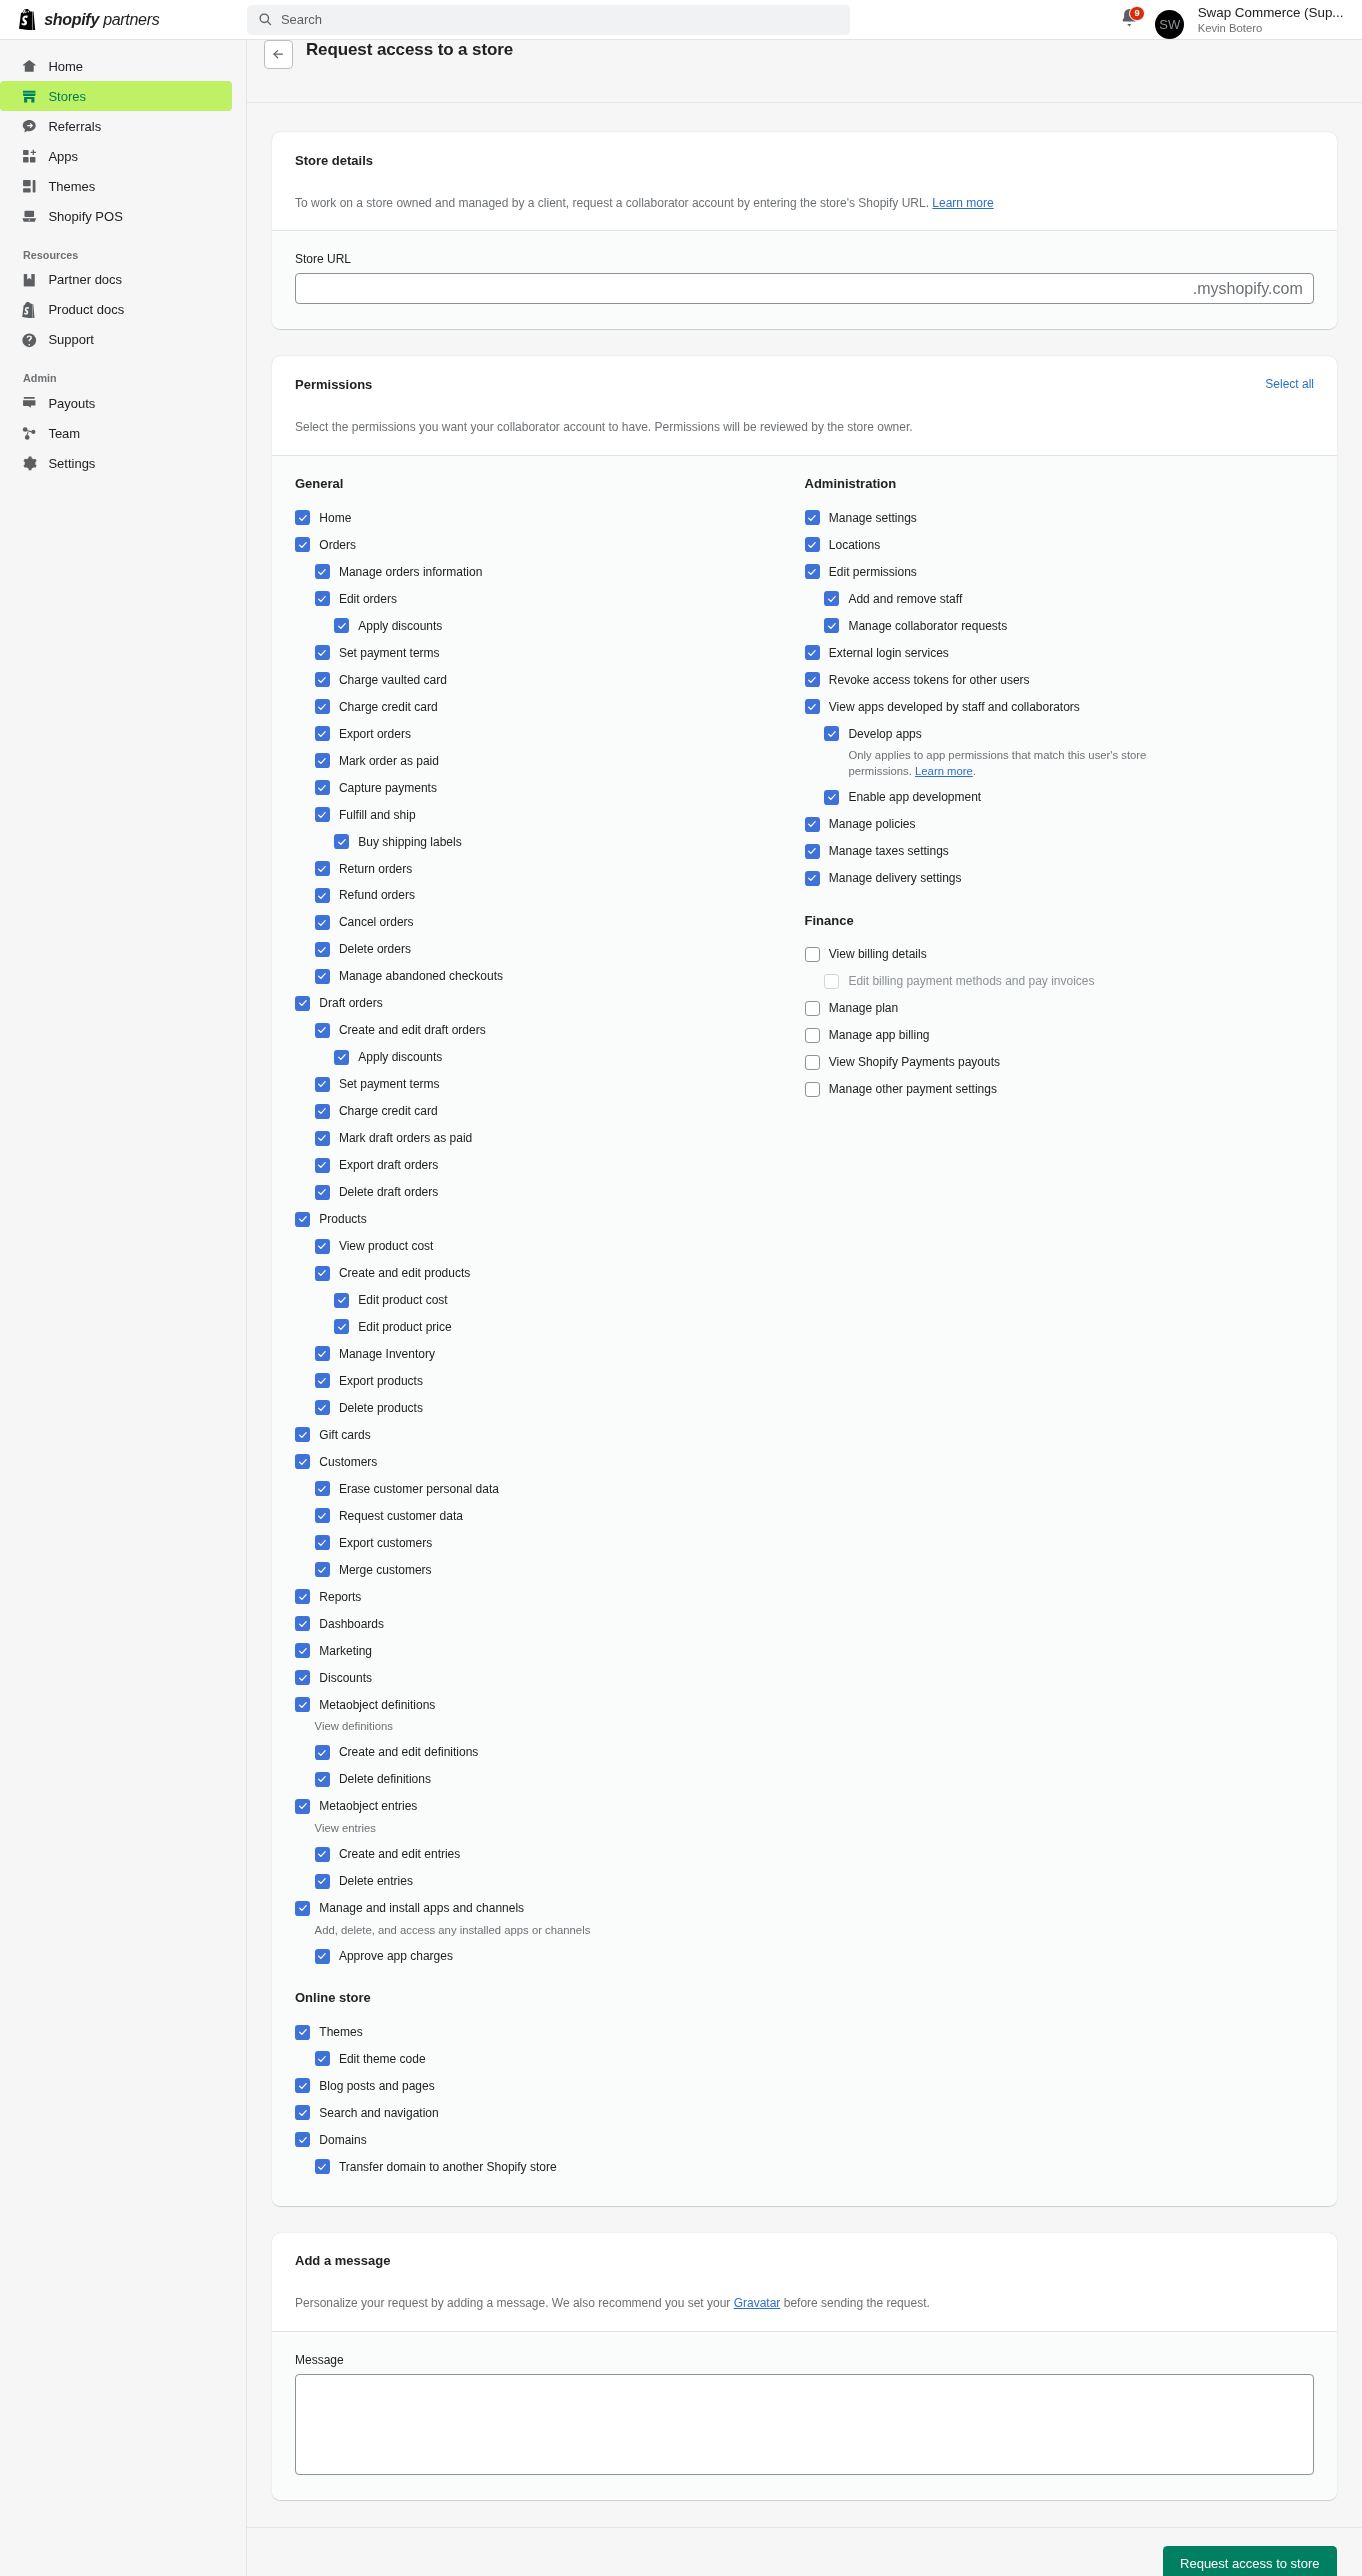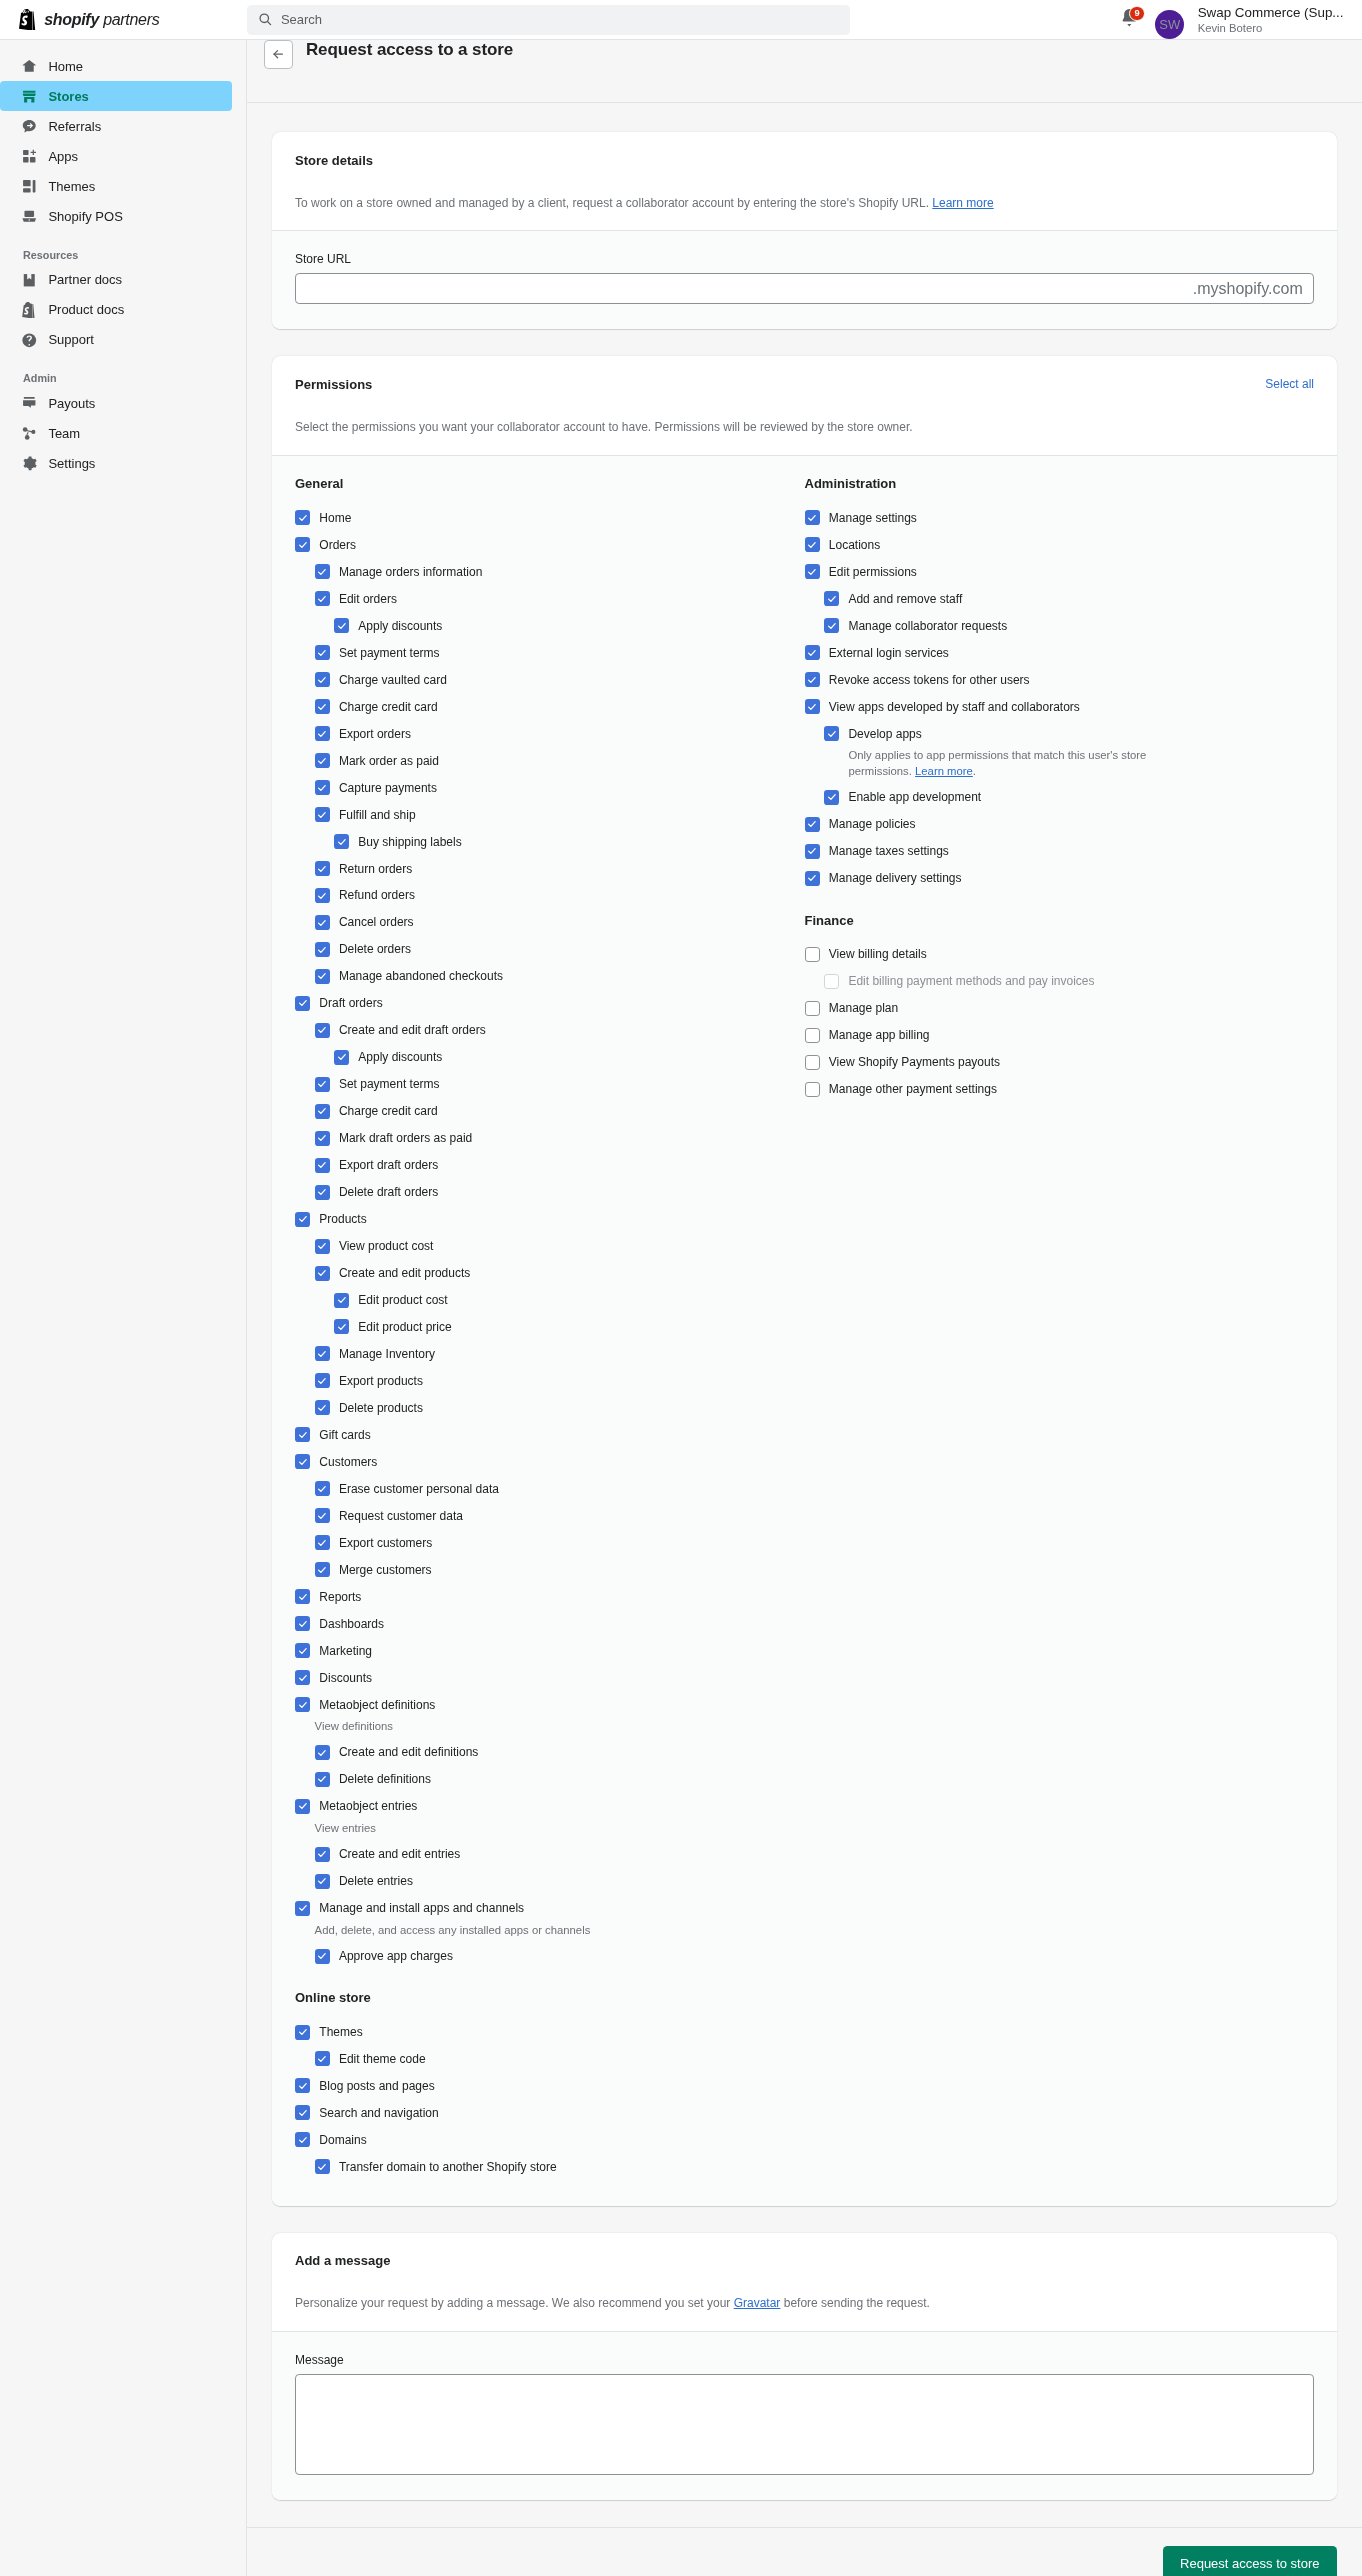--- a/index.html
+++ b/index.html
@@ -64,21 +64,21 @@
     font-weight: 700;
     min-width: 15.5px;
     height: 15.5px;
     border-radius: 7.7px;
     display: flex; align-items: center; justify-content: center;
     padding: 0 3.1px;
     border: 1.5px solid #fff;
   }
   .avatar {
     width: 29px; height: 29px; border-radius: 50%;
-    background: #4c1d95;
+    background: #000000;
     color: #8c9196;
     font-size: 13px;
     display: flex; align-items: center; justify-content: center;
     flex: none;
     margin-top: 9px;
   }
   .accountlines { display: flex; flex-direction: column; justify-content: center; }
   .acct-name { font-size: 13.4px; color: #202223; white-space: nowrap; }
   .acct-sub { font-size: 11.3px; color: #6d7175; margin-top: 2.1px; }
 
@@ -99,23 +99,23 @@
     gap: 11.3px;
     height: 30px;
     padding-left: 20.6px;
     margin-right: 14.4px;
     border-radius: 4.1px;
     font-size: 13px;
     color: #202223;
     position: relative;
   }
   .navitem.active {
-    background: #7dd3fc;
+    background: #bef264;
     color: #007b5c;
-    font-weight: 700;
+    font-weight: 400;
   }
   .navitem.active::before {
     content: "";
     position: absolute;
     left: -6.2px; top: 4.1px; bottom: 4.1px;
     width: 3.6px;
     border-radius: 2.1px;
     background: #008060;
   }
   .navicon { width: 16.5px; height: 16.5px; flex: none; display: block; }

